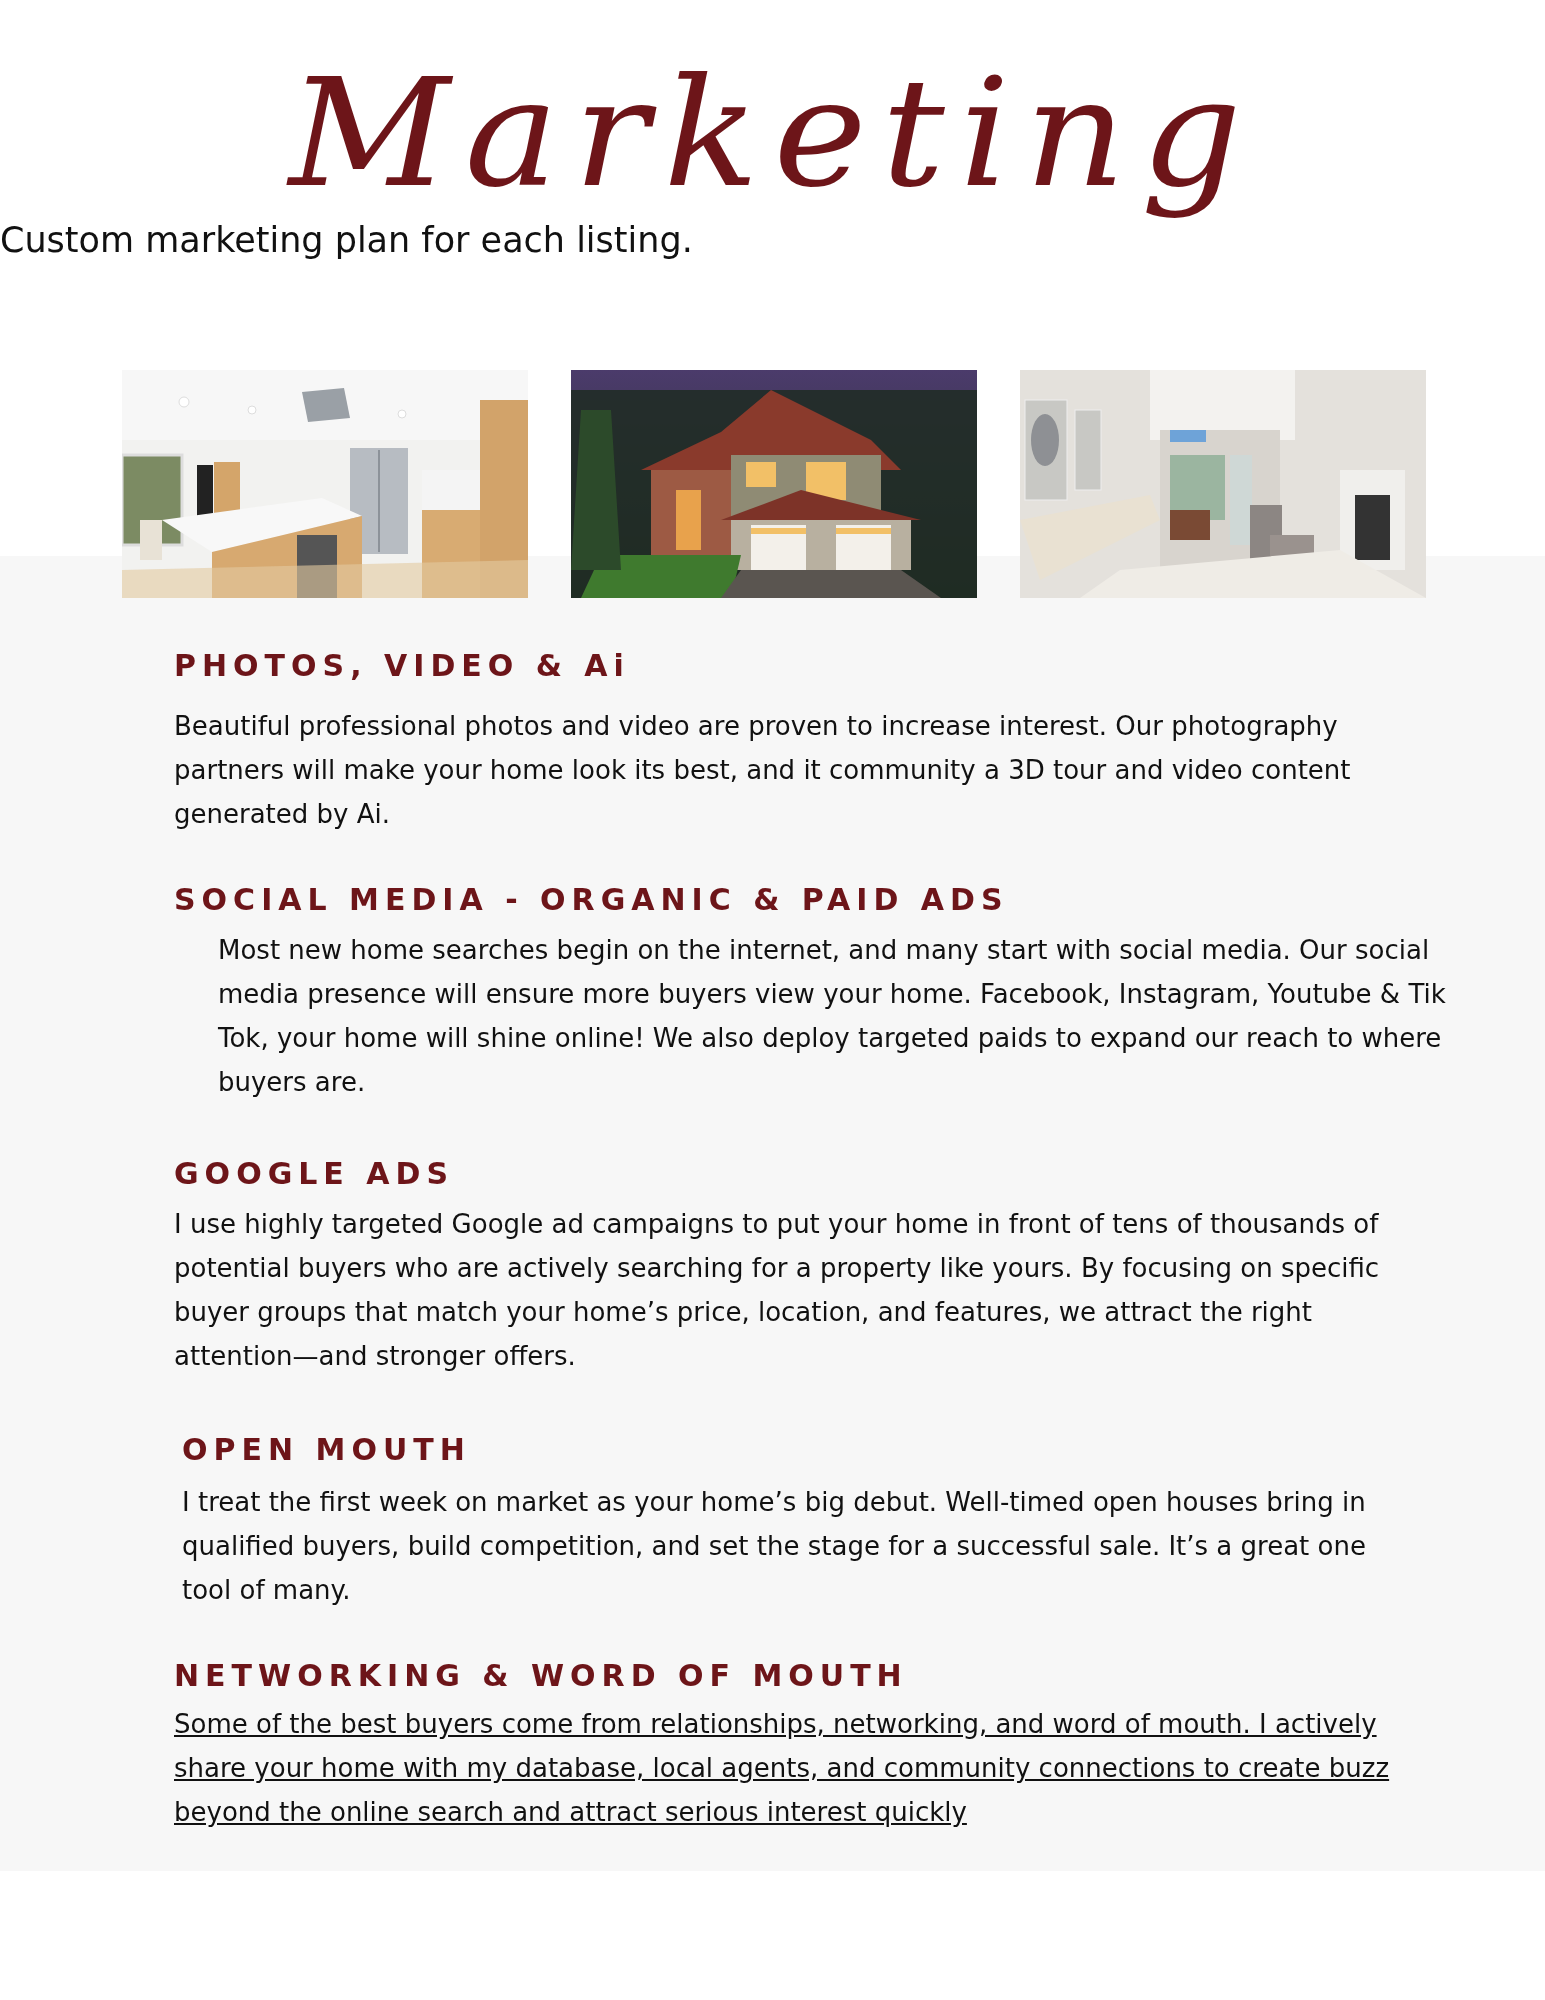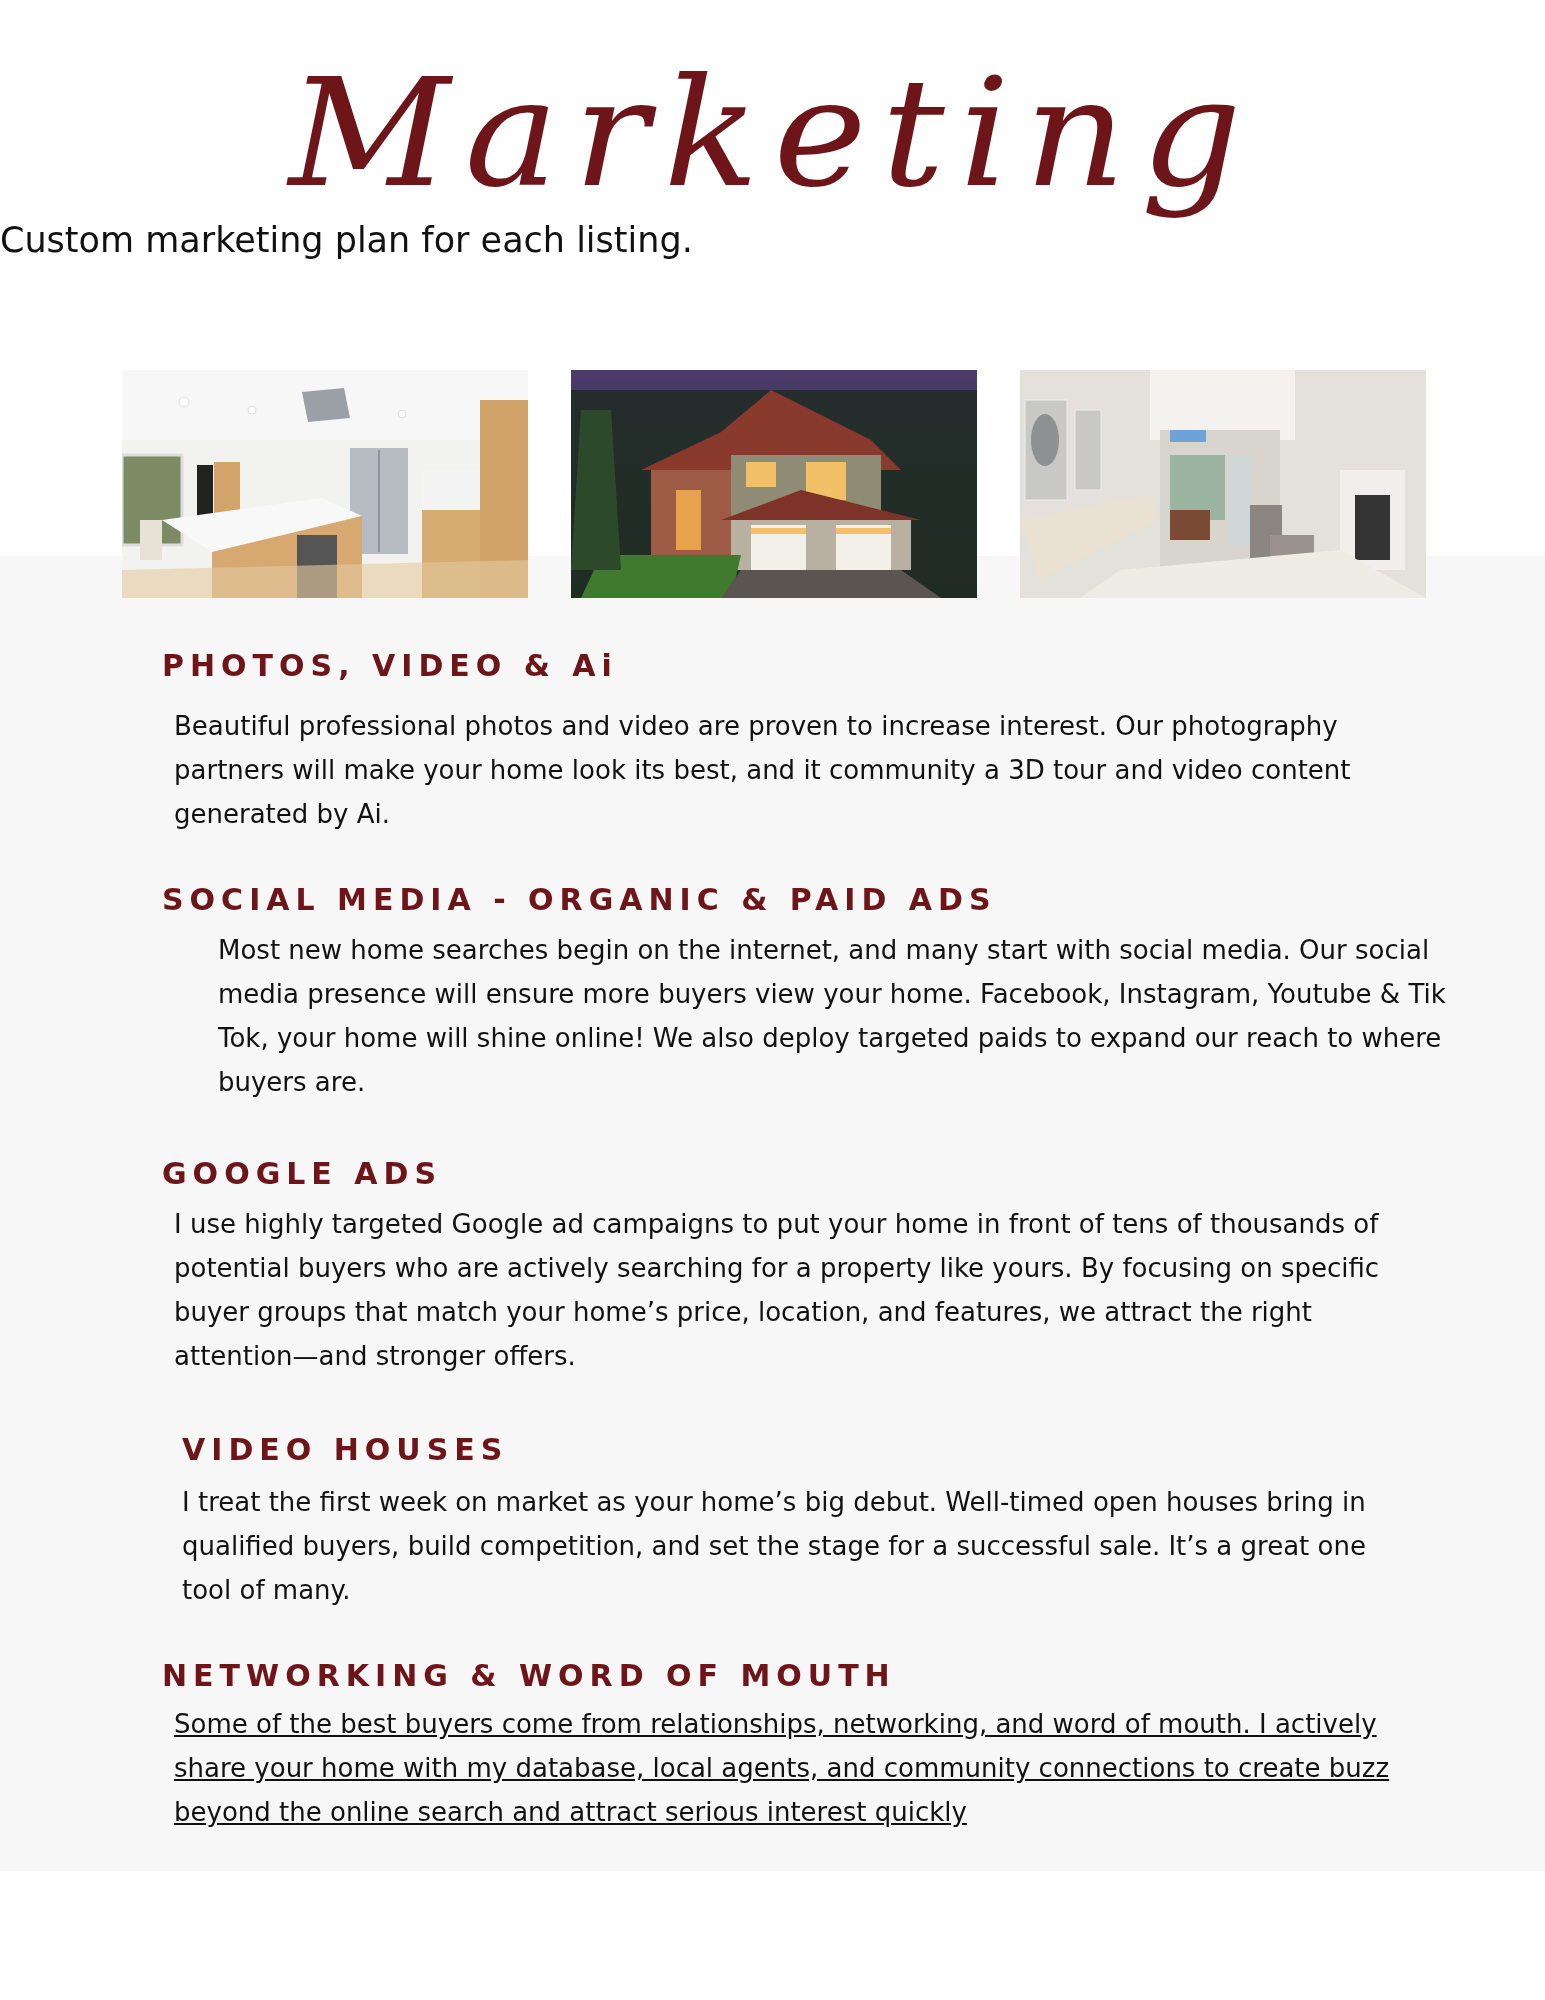--- a/index.html
+++ b/index.html
@@ -2,21 +2,21 @@
 <html><head>
 <meta charset="utf-8">
 <style>
   html,body{margin:0;padding:0;}
   body{width:1545px;height:2000px;position:relative;background:#ffffff;overflow:hidden;font-family:"Liberation Sans",sans-serif;}
   .gray-panel{position:absolute;left:0;top:556px;width:1545px;height:1315px;background:#f7f7f7;}
   .title{position:absolute;left:0;top:48px;width:1545px;text-align:center;font-family:"DejaVu Serif",serif;font-style:italic;font-size:150px;line-height:170px;color:#6d1519;letter-spacing:14px;transform:scaleX(1.05);}
   .subtitle{position:absolute;left:0;top:220px;width:1505px;text-align:left;font-family:"DejaVu Sans",sans-serif;font-size:35px;color:#111;}
   .photo{position:absolute;top:370px;width:406px;height:228px;overflow:hidden;}
   .photo svg{display:block;width:100%;height:100%;}
-  .sec-h{position:absolute;left:162px;font-family:"DejaVu Sans",sans-serif;font-weight:bold;font-size:30px;letter-spacing:6px;color:#6d1519;white-space:nowrap;}
+  .sec-h{position:absolute;left:174px;font-family:"DejaVu Sans",sans-serif;font-weight:bold;font-size:30px;letter-spacing:6px;color:#6d1519;white-space:nowrap;}
   .sec-p{position:absolute;left:174px;width:1240px;font-family:"DejaVu Sans",sans-serif;font-size:26px;line-height:44px;color:#111;margin:0;}
 </style>
 </head>
 <body>
 
 <div class="gray-panel"></div>
 
 <div class="title">Marketing</div>
 <div class="subtitle">Custom marketing plan for each listing.</div>
 
@@ -96,17 +96,17 @@
 
 <div class="sec-h" style="top:648px;">PHOTOS, VIDEO &amp; Ai</div>
 <p class="sec-p" style="top:704px;">Beautiful professional photos and video are proven to increase interest. Our photography partners will make your home look its best, and it community a 3D tour and video content generated by Ai.</p>
 
 <div class="sec-h" style="top:882px;">SOCIAL MEDIA - ORGANIC &amp; PAID ADS</div>
 <p class="sec-p" style="top:928px;margin-left:44px;">Most new home searches begin on the internet, and many start with social media. Our social media presence will ensure more buyers view your home. Facebook, Instagram, Youtube &amp; Tik Tok, your home will shine online! We also deploy targeted paids to expand our reach to where buyers are.</p>
 
 <div class="sec-h" style="top:1156px;">GOOGLE ADS</div>
 <p class="sec-p" style="top:1202px;">I use highly targeted Google ad campaigns to put your home in front of tens of thousands of potential buyers who are actively searching for a property like yours. By focusing on specific buyer groups that match your home’s price, location, and features, we attract the right attention—and stronger offers.</p>
 
-<div class="sec-h" style="top:1432px;left:182px;">VIDEO HOUSES</div>
+<div class="sec-h" style="top:1432px;left:182px;">OPEN MOUTH</div>
 <p class="sec-p" style="top:1480px;left:182px;width:1232px;">I treat the first week on market as your home’s big debut. Well-timed open houses bring in qualified buyers, build competition, and set the stage for a successful sale. It’s a great one tool of many.</p>
 
 <div class="sec-h" style="top:1658px;">NETWORKING &amp; WORD OF MOUTH</div>
 <p class="sec-p" style="top:1702px;text-decoration:underline;">Some of the best buyers come from relationships, networking, and word of mouth. I actively share your home with my database, local agents, and community connections to create buzz beyond the online search and attract serious interest quickly</p>
 
 </body></html>

